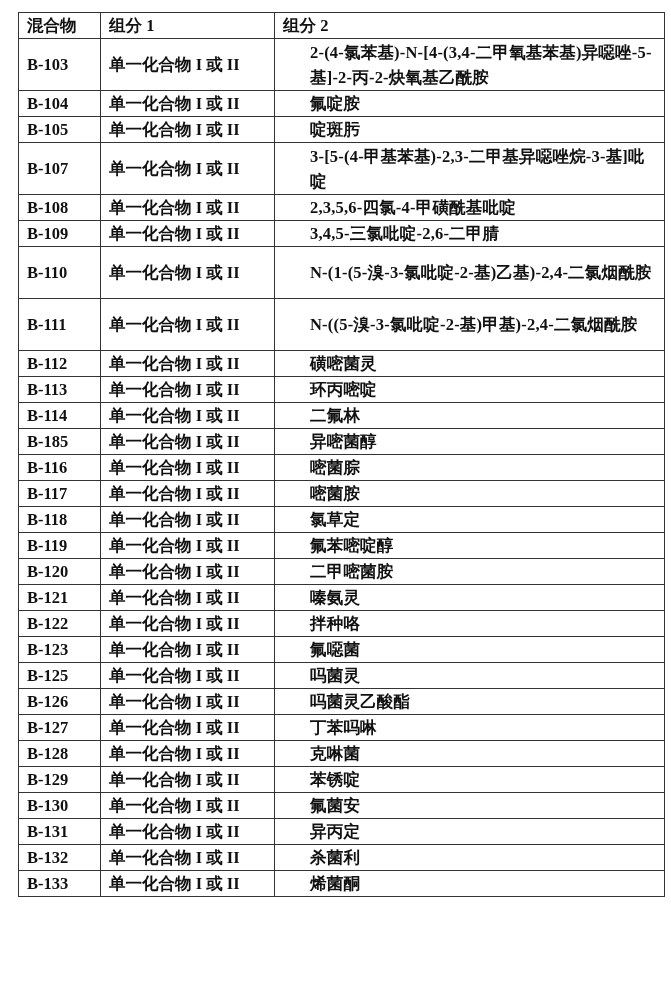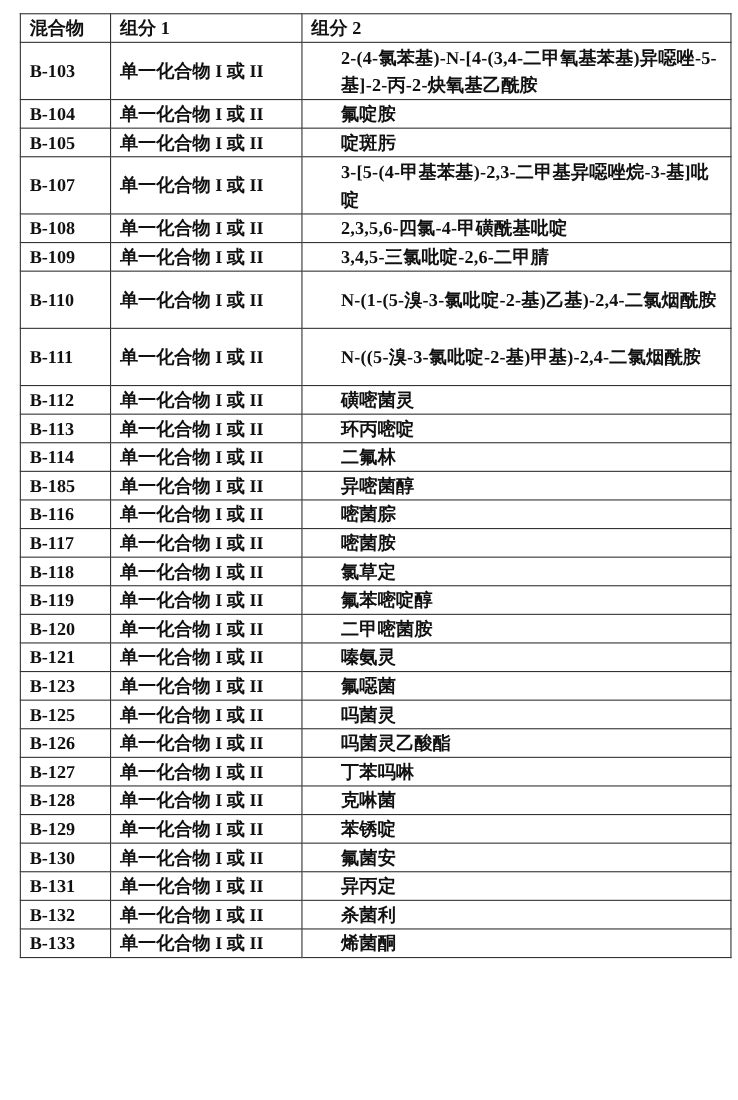--- a/index.html
+++ b/index.html
@@ -131,20 +131,25 @@
         <td class="c0">B-120</td>
         <td class="c1">单一化合物 I 或 II</td>
         <td class="c3">二甲嘧菌胺</td>
       </tr>
       <tr class="single">
         <td class="c0">B-121</td>
         <td class="c1">单一化合物 I 或 II</td>
         <td class="c3">嗪氨灵</td>
       </tr>
       <tr class="single">
+        <td class="c0">B-122</td>
+        <td class="c1">单一化合物 I 或 II</td>
+        <td class="c3">拌种咯</td>
+      </tr>
+      <tr class="single">
         <td class="c0">B-123</td>
         <td class="c1">单一化合物 I 或 II</td>
         <td class="c3">氟噁菌</td>
       </tr>
       <tr class="single">
         <td class="c0">B-125</td>
         <td class="c1">单一化合物 I 或 II</td>
         <td class="c3">吗菌灵</td>
       </tr>
       <tr class="single">

